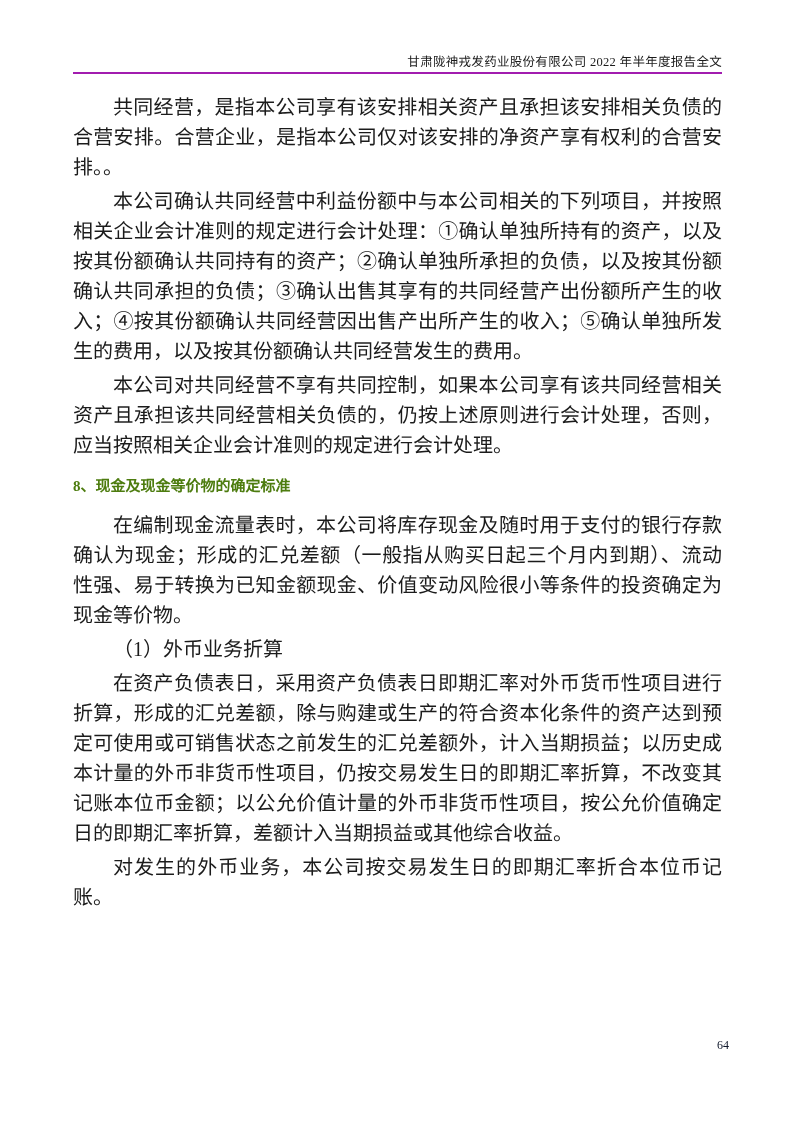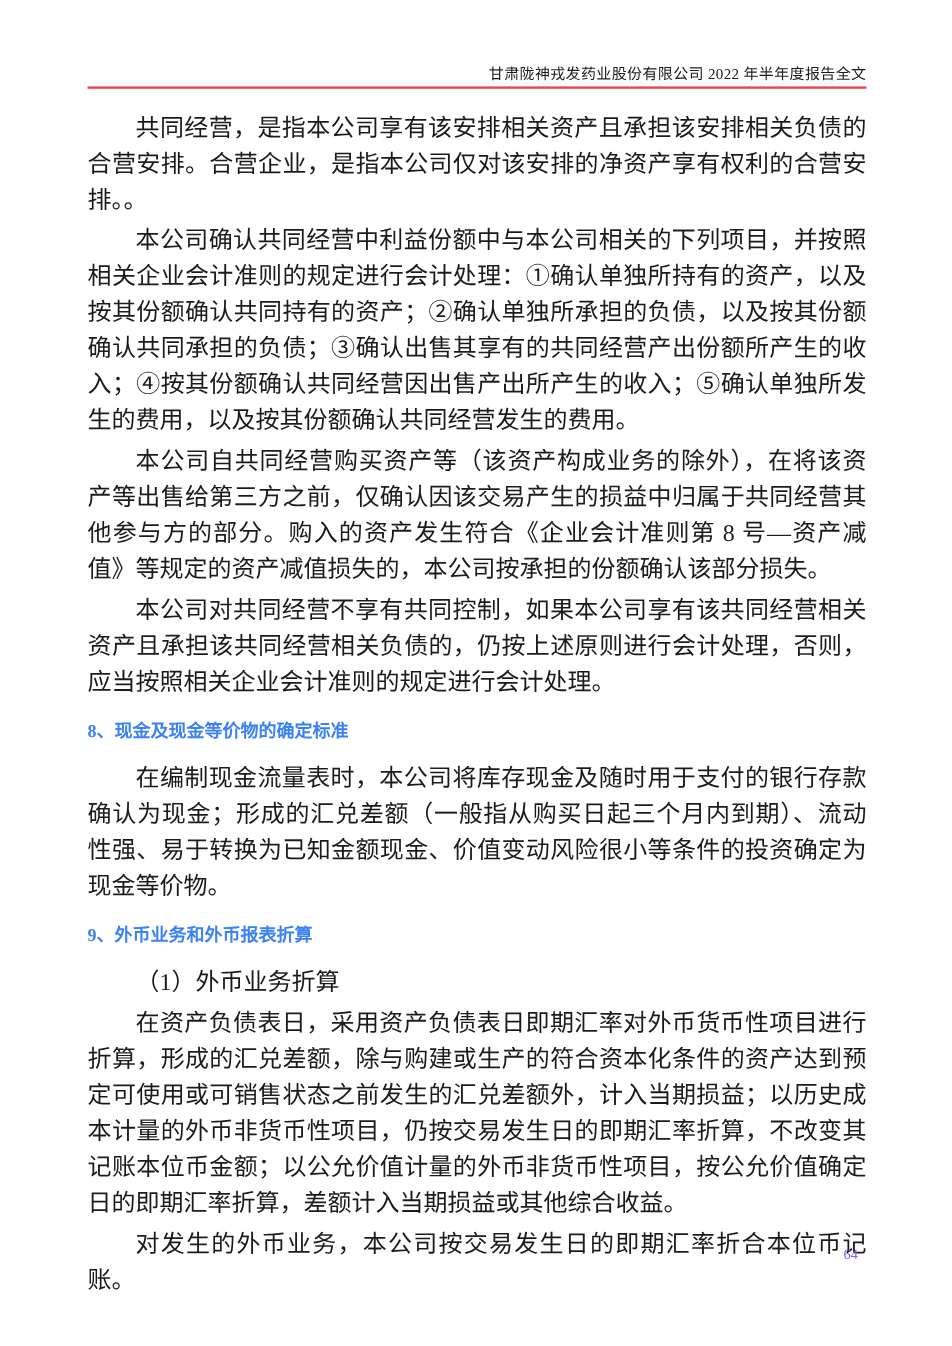--- a/index.html
+++ b/index.html
@@ -22,21 +22,21 @@
     left: 73px;
     width: 649px;
   }
   .header-title {
     padding-top: 55px;
     padding-bottom: 2px;
     text-align: right;
     font-size: 12.5px;
     line-height: 15px;
     color: #1b1b1b;
-    border-bottom: 2px solid #ef4444;
+    border-bottom: 2px solid #a21caf;
     letter-spacing: 0.3px;
   }
   .page-content {
     position: absolute;
     top: 92px;
     left: 73px;
     width: 649px;
   }
   .para {
     margin: 0 0 4px 0;
@@ -44,61 +44,59 @@
     line-height: 30px;
     text-align: justify;
     text-indent: 2em;
     color: #1b1b1b;
   }
   .heading {
     margin: 14px 0 12px 0;
     font-size: 15px;
     line-height: 24px;
     font-weight: bold;
-    color: #3b82f6;
+    color: #4d7c0f;
     text-align: left;
   }
   .sub-title {
     margin-top: 4px;
   }
   .page-number {
     position: absolute;
     top: 1038px;
-    right: 78px;
+    right: 64px;
     font-size: 12px;
     line-height: 14px;
-    color: #8b5cf6;
+    color: #0f172a;
   }
 </style>
 </head>
 <body>
 
 <div class="page">
 
   <header class="page-header">
     <div class="header-title">甘肃陇神戎发药业股份有限公司 2022 年半年度报告全文</div>
   </header>
 
   <main class="page-content">
 
     <p class="para">共同经营，是指本公司享有该安排相关资产且承担该安排相关负债的合营安排。合营企业，是指本公司仅对该安排的净资产享有权利的合营安排。。</p>
 
 
     <p class="para">本公司确认共同经营中利益份额中与本公司相关的下列项目，并按照相关企业会计准则的规定进行会计处理：①确认单独所持有的资产，以及按其份额确认共同持有的资产；②确认单独所承担的负债，以及按其份额确认共同承担的负债；③确认出售其享有的共同经营产出份额所产生的收入；④按其份额确认共同经营因出售产出所产生的收入；⑤确认单独所发生的费用，以及按其份额确认共同经营发生的费用。</p>
 
 
-    <p class="para">本公司自共同经营购买资产等（该资产构成业务的除外），在将该资产等出售给第三方之前，仅确认因该交易产生的损益中归属于共同经营其他参与方的部分。购入的资产发生符合《企业会计准则第 8 号—资产减值》等规定的资产减值损失的，本公司按承担的份额确认该部分损失。</p>
 
     <p class="para">本公司对共同经营不享有共同控制，如果本公司享有该共同经营相关资产且承担该共同经营相关负债的，仍按上述原则进行会计处理，否则，应当按照相关企业会计准则的规定进行会计处理。</p>
 
     <h2 class="heading">8、现金及现金等价物的确定标准</h2>
 
     <p class="para">在编制现金流量表时，本公司将库存现金及随时用于支付的银行存款确认为现金；形成的汇兑差额（一般指从购买日起三个月内到期）、流动性强、易于转换为已知金额现金、价值变动风险很小等条件的投资确定为现金等价物。</p>
 
-    <h2 class="heading">9、外币业务和外币报表折算</h2>
 
     <p class="para sub-title">（1）外币业务折算</p>
 
     <p class="para">在资产负债表日，采用资产负债表日即期汇率对外币货币性项目进行折算，形成的汇兑差额，除与购建或生产的符合资本化条件的资产达到预定可使用或可销售状态之前发生的汇兑差额外，计入当期损益；以历史成本计量的外币非货币性项目，仍按交易发生日的即期汇率折算，不改变其记账本位币金额；以公允价值计量的外币非货币性项目，按公允价值确定日的即期汇率折算，差额计入当期损益或其他综合收益。</p>
 
     <p class="para">对发生的外币业务，本公司按交易发生日的即期汇率折合本位币记账。</p>
 
   </main>
 
   <footer>

